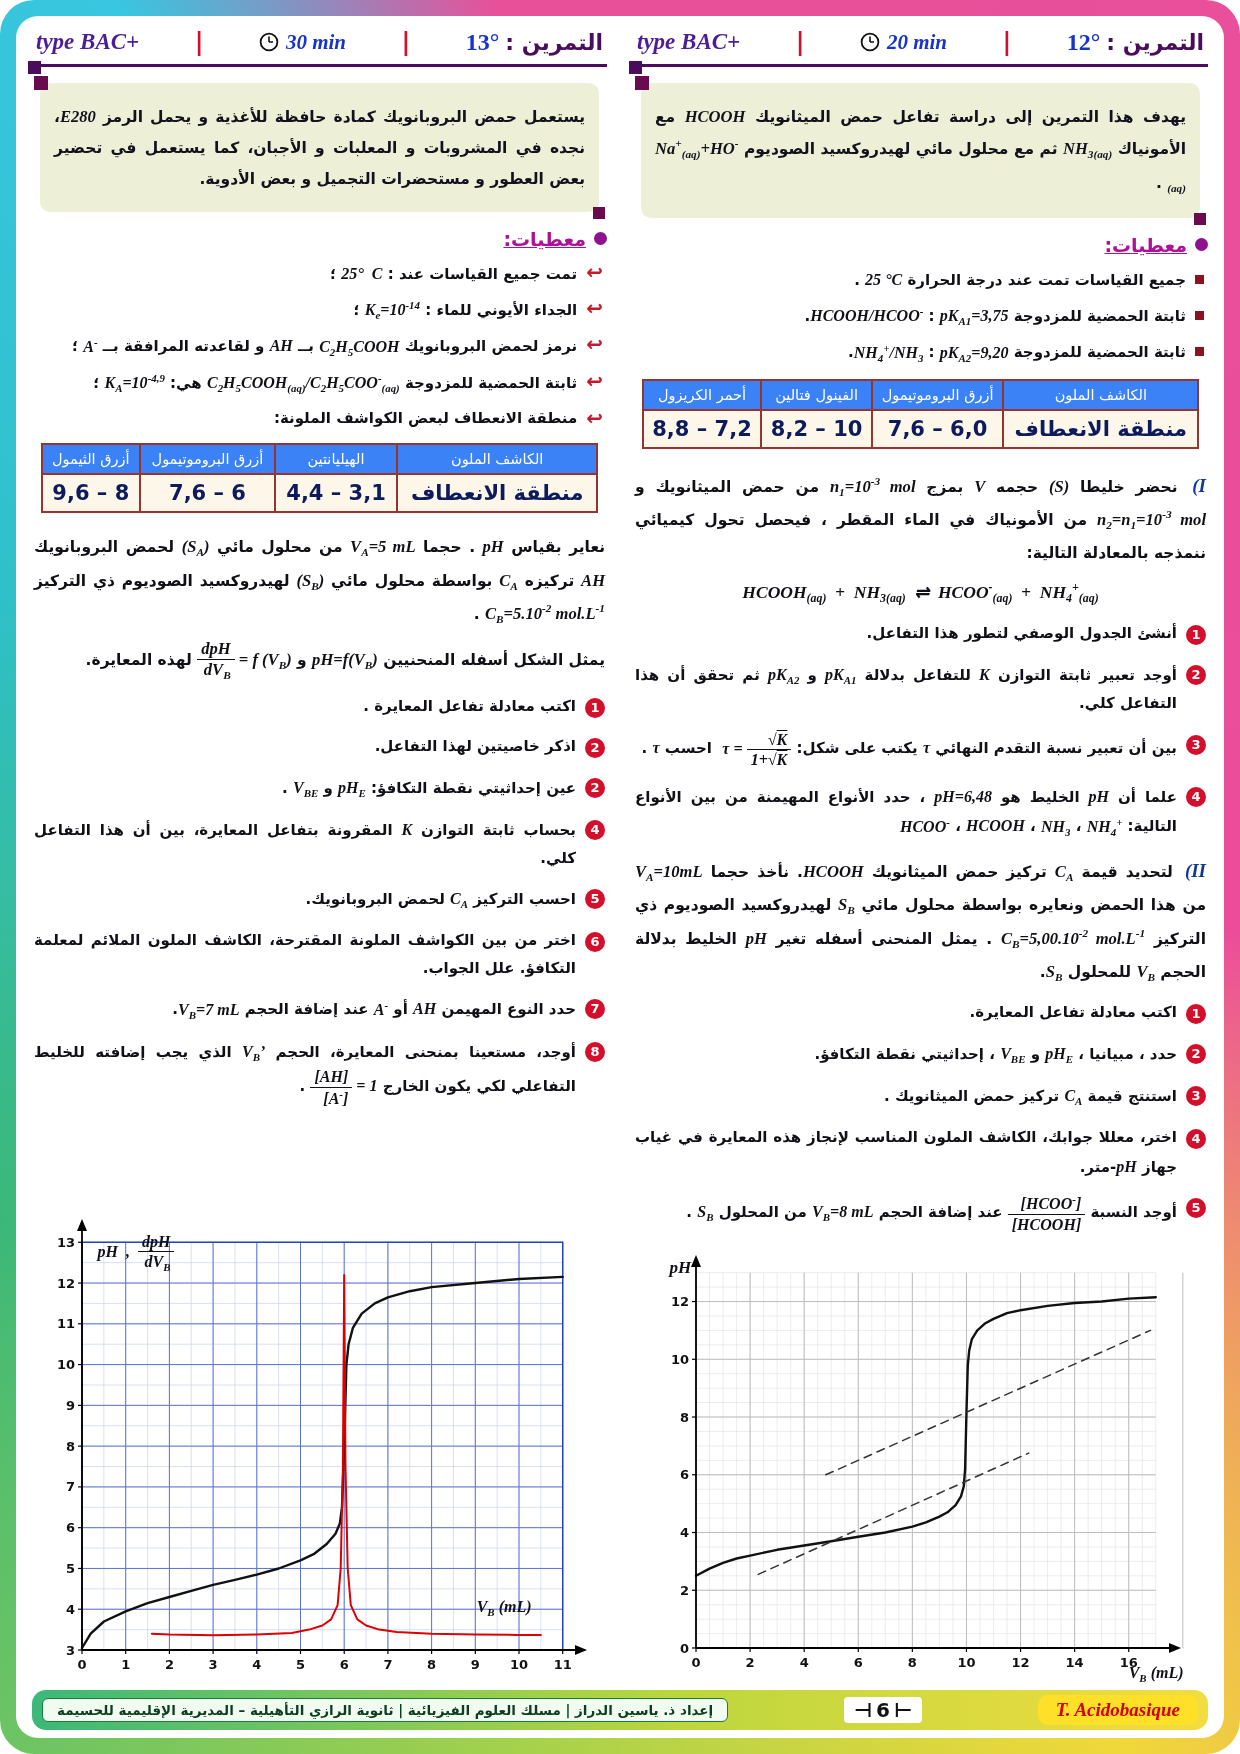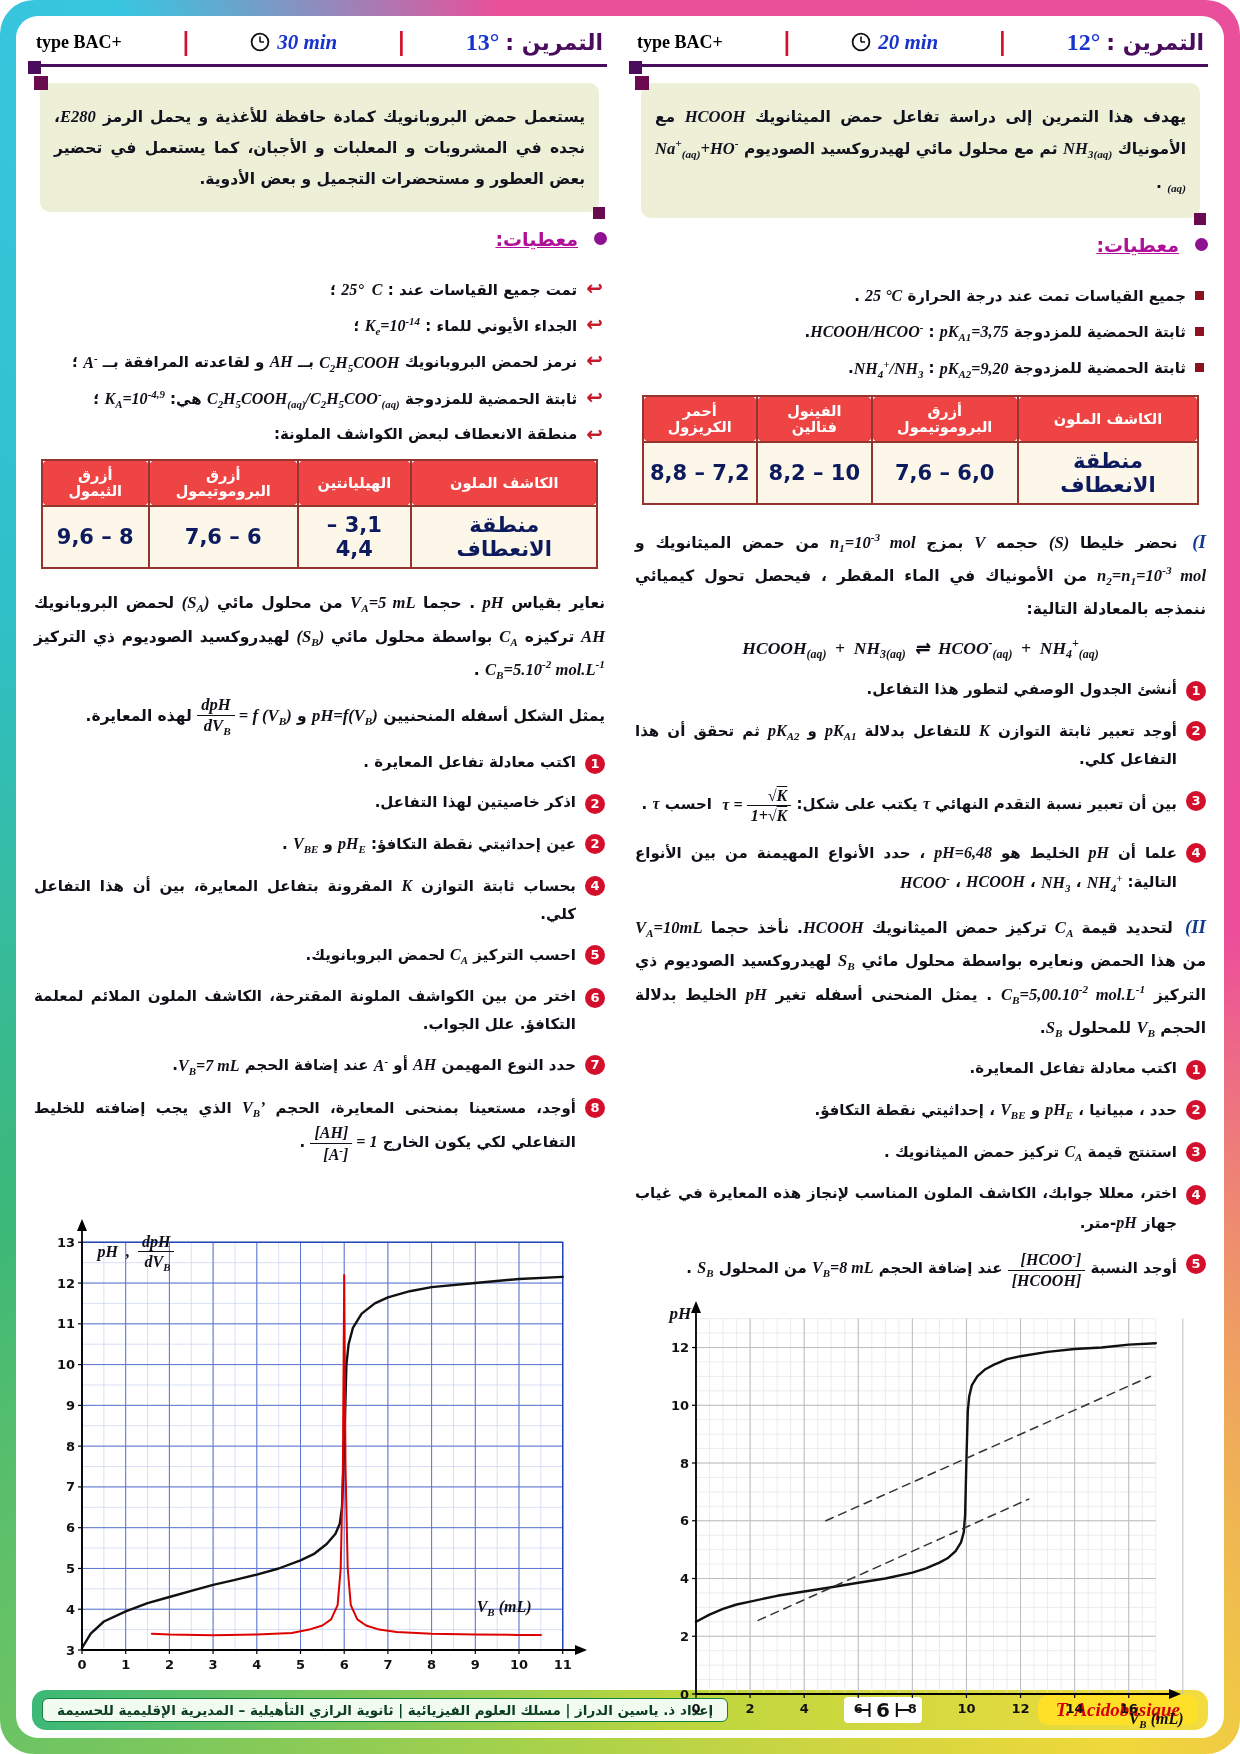--- a/index.html
+++ b/index.html
@@ -12,40 +12,40 @@
 .col{flex:1;display:flex;flex-direction:column;min-width:0;}
 
 
 .ex-header{display:flex;align-items:center;justify-content:space-between;gap:8px;padding:2px 4px 8px;border-bottom:3.5px solid #4a0d5e;position:relative;margin-bottom:14px;}
 .ex-header::after{content:"";position:absolute;left:-4px;bottom:-10px;width:13px;height:13px;background:#4a0d5e;}
 .ex-title{display:flex;align-items:center;gap:6px;white-space:nowrap;}
 .ex-title .lbl{color:#4a0d5e;font-weight:bold;font-size:22px;}
 .ex-title .num{color:#1733cf;font-weight:bold;font-size:24px;font-family:"Liberation Serif",serif;}
 .hsep{color:#d40f2c;font-weight:bold;font-size:24px;}
 .ex-time{direction:ltr;display:flex;align-items:center;gap:7px;color:#1733cf;font-weight:bold;font-style:italic;font-size:21px;font-family:"Liberation Serif",serif;white-space:nowrap;}
-.brand{direction:ltr;color:#000000;font-weight:bold;font-size:18px;font-family:"Liberation Serif",serif;white-space:nowrap;}
+.brand{direction:ltr;color:#4c1d95;font-weight:bold;font-style:italic;font-size:23px;font-family:"Liberation Serif",serif;white-space:nowrap;}
 .clock{width:20px;height:20px;}
 
 
 .intro-box{background:#edf0d6;border-radius:10px;padding:18px 14px;margin:2px 8px 14px;position:relative;font-size:15.5px;font-weight:bold;line-height:1.95;text-align:justify;color:#12121f;}
 .intro-box::before{content:"";position:absolute;top:-7px;left:-6px;width:14px;height:14px;background:#6b0b4f;}
 .intro-box::after{content:"";position:absolute;bottom:-7px;right:-6px;width:12px;height:12px;background:#6b0b4f;}
 
 
-.data-head{display:flex;align-items:center;gap:16px;margin:2px 0 22px;text-align:right;}
+.data-head{display:flex;align-items:center;gap:8px;margin:2px 0 6px;text-align:right;}
 .data-dot{width:13px;height:13px;border-radius:50%;background:#8e1190;flex:0 0 auto;}
 .data-title{color:#b01099;font-size:19px;font-weight:bold;text-decoration:underline;}
 .d-item{display:flex;gap:9px;align-items:flex-start;margin:3px 4px;font-size:15px;font-weight:bold;line-height:1.85;text-align:justify;color:#101018;}
 .sq-bullet{flex:0 0 auto;width:9px;height:9px;background:#8c1222;margin-top:10px;}
 .ar-bullet{flex:0 0 auto;color:#c61a2b;font-size:20px;font-weight:bold;line-height:1.3;}
 
 
 .ind-table{border-collapse:collapse;margin:8px auto 14px;width:97%;}
 .ind-table th,.ind-table td{border:2px solid #94362f;padding:6px 6px;text-align:center;font-size:14.5px;}
-.ind-table th{background:#ef4444;color:#ffffff;font-weight:bold;border-radius:7px;}
+.ind-table th{background:#3b82f6;color:#ffffff;font-weight:normal;}
 .ind-table td{background:#fcf7e8;color:#0d1b5e;font-weight:bold;font-size:21px;}
 
 
 .part-intro{font-size:15.5px;font-weight:bold;line-height:1.95;text-align:justify;margin:4px 2px 4px;color:#101018;}
 .part-label{direction:ltr;display:inline-block;color:#123a8f;font-family:"Liberation Serif",serif;font-style:italic;font-weight:bold;font-size:19px;margin-left:4px;}
 .equation{direction:ltr;text-align:center;font-family:"Liberation Serif",serif;font-style:italic;font-weight:bold;font-size:17.5px;margin:8px 0 8px;color:#101018;}
 .qitem{display:flex;gap:9px;align-items:flex-start;margin:6px 2px;font-size:15px;font-weight:bold;line-height:1.85;text-align:justify;color:#101018;}
 .qnum{flex:0 0 auto;width:20px;height:20px;border-radius:50%;background:#d40f2c;color:#fff;font-size:13px;font-weight:bold;display:flex;align-items:center;justify-content:center;margin-top:5px;font-family:"DejaVu Sans",sans-serif;}
 .qtext{flex:1;}
 

